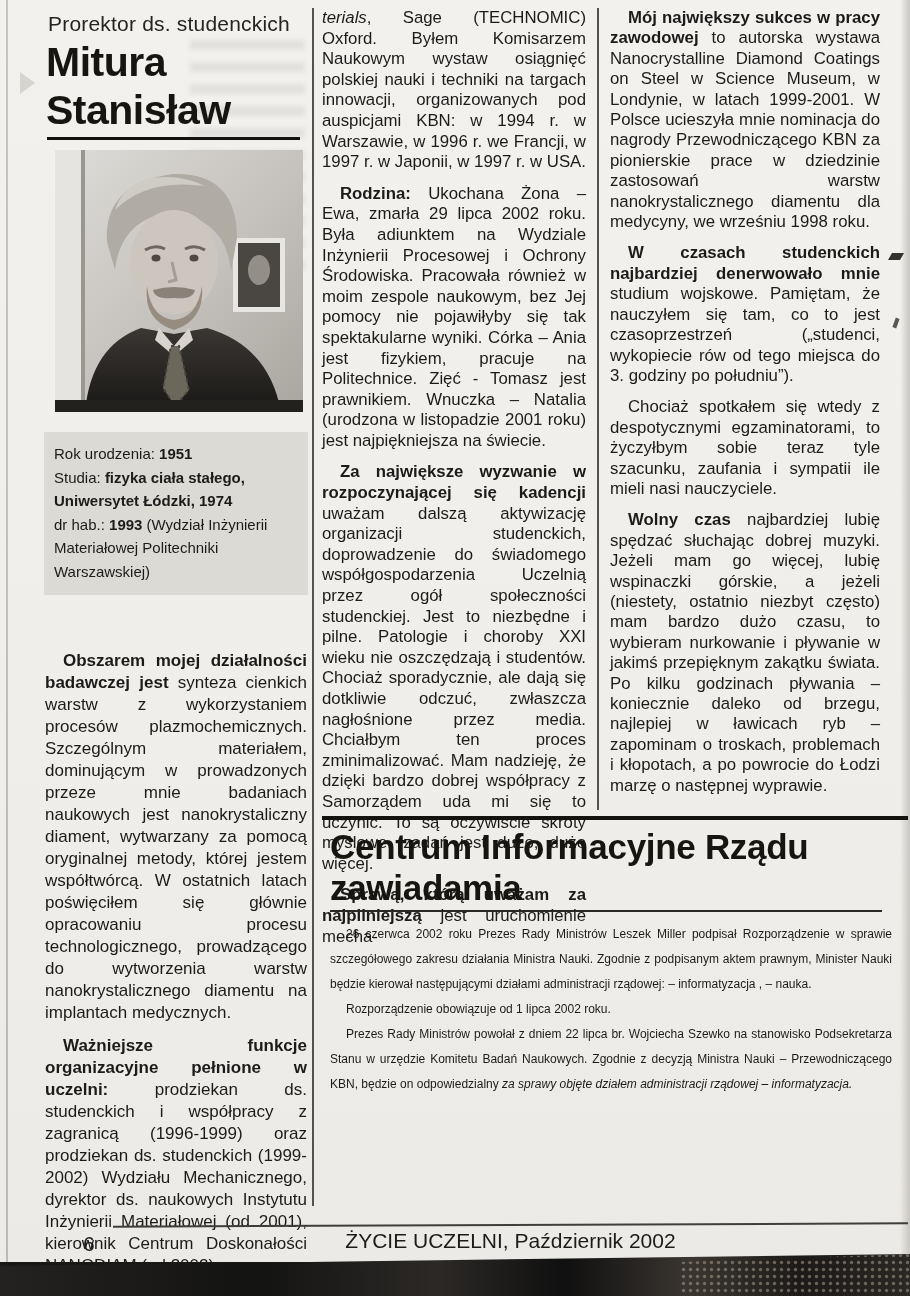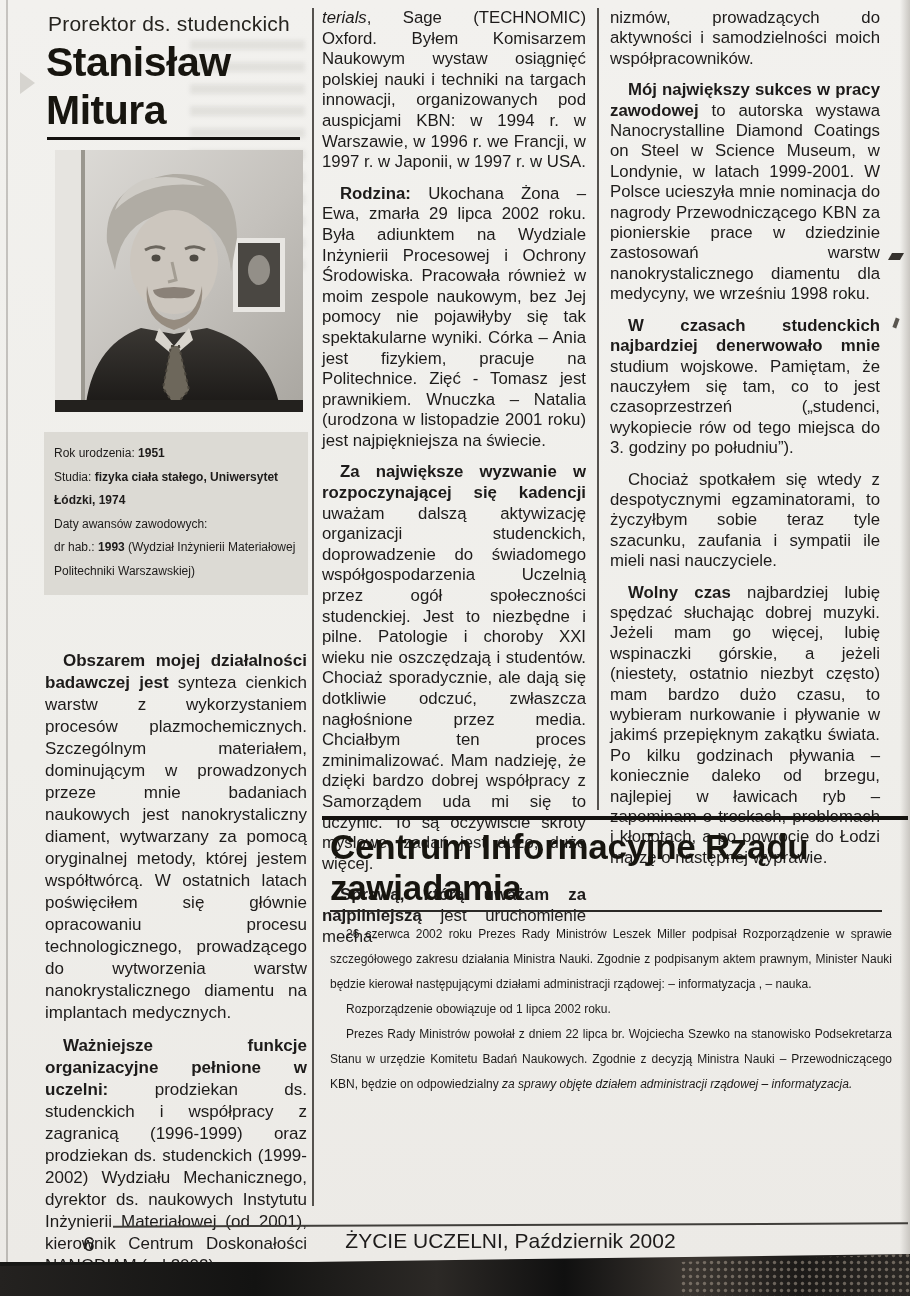--- a/index.html
+++ b/index.html
@@ -17,21 +17,21 @@
   .kicker { position:absolute; left:48px; top:12px; width:260px;
             font-size:21px; color:#26241f; letter-spacing:.2px; }
   .headline { position:absolute; left:46px; top:38px; width:270px;
               font-size:41px; font-weight:bold; line-height:48px; color:#17150f; letter-spacing:-.5px; }
   .title-rule { position:absolute; left:47px; top:137px; width:253px; height:3px; background:#14120f; }
 
   .photo { position:absolute; left:55px; top:150px; width:248px; height:262px; }
   .photo svg { display:block; }
 
   .infobox { position:absolute; left:44px; top:432px; width:264px; padding:10px 12px 12px 10px;
-             background:#dcdad4; font-size:12px; line-height:23.5px; }
+             background:#dcdad4; font-size:15px; line-height:23.5px; }
   .infobox .para { margin:0; text-indent:0; text-align:left; }
 
   .textcol { text-align:justify; }
   .col1-text { position:absolute; left:45px; top:626px; width:262px; font-size:17px; line-height:22px;margin-top:24px; }
   .col2-text { position:absolute; left:322px; top:8px;  width:264px; font-size:16.8px; line-height:20.6px; }
   .col3-text { position:absolute; left:610px; top:8px;  width:270px; font-size:16.8px; line-height:20.4px; }
   .para { margin:0 0 11px 0; }
   .para.ind { text-indent:18px; }
   .para:last-child { margin-bottom:0; }
   .b { font-weight:bold; }
@@ -81,22 +81,22 @@
 
   <div class="show-through"></div>
   <div class="left-edge"></div>
   <div class="right-edge"></div>
   <div class="margin-arrow"></div>
   <div class="edge-mark-1"></div>
   <div class="edge-mark-2"></div>
 
   <div class="kicker">Prorektor ds. studenckich</div>
   <div class="headline">
+    <div>Mitura</div>
     <div>Stanisław</div>
-    <div>Mitura</div>
   </div>
   <div class="title-rule"></div>
 
   <div class="photo">
     <svg width="248" height="262" viewBox="0 0 248 262">
       <defs>
         <linearGradient id="bg" x1="0" y1="0" x2="1" y2="1">
           <stop offset="0" stop-color="#dedcd8"></stop>
             <stop offset=".55" stop-color="#c4c1bc"></stop>
             <stop offset="1" stop-color="#a9a6a0"></stop>
@@ -132,38 +132,36 @@
       <path d="M104 178 L119 196 L134 178 L138 190 L119 206 L100 190 Z" fill="#d8d4cd"></path>
       <path d="M116 196 L124 196 L134 240 L120 256 L108 238 Z" fill="#6d675b"></path>
       <path d="M116 196 L124 196 L134 240 L120 256 L108 238 Z" fill="none" stroke="#4a453c" stroke-width="2" stroke-dasharray="3 4"></path>
       <rect x="0" y="250" width="248" height="12" fill="#23211e"></rect>
     </svg>
   </div>
 
   <div class="infobox">
       <p class="para"><span>Rok urodzenia: </span><span class="b">1951</span></p>
       <p class="para"><span>Studia: </span><span class="b">fizyka ciała stałego, Uniwersytet Łódzki, 1974</span></p>
-      <p class="para"><span>Daty awansów zawodowych:</span></p>
       <p class="para"><span>dr hab.: </span><span class="b">1993</span><span> (Wydział Inżynierii Materiałowej Politechniki Warszawskiej)</span></p>
     </div>
 
   <div class="textcol col1-text">
       <p class="para ind"><span class="b">Obszarem mojej działalności badawczej jest</span><span> synteza cienkich warstw z wykorzystaniem procesów plazmochemicznych. Szczególnym materiałem, dominującym w prowadzonych przeze mnie badaniach naukowych jest nanokrystaliczny diament, wytwarzany za pomocą oryginalnej metody, której jestem współtwórcą. W ostatnich latach poświęciłem się głównie opracowaniu procesu technologicznego, prowadzącego do wytworzenia warstw nanokrystalicznego diamentu na implantach medycznych.</span></p>
       <p class="para ind"><span class="b">Ważniejsze funkcje organizacyjne pełnione w uczelni:</span><span> prodziekan ds. studenckich i współpracy z zagranicą (1996-1999) oraz prodziekan ds. studenckich (1999-2002) Wydziału Mechanicznego, dyrektor ds. naukowych Instytutu Inżynierii Materiałowej (od 2001), kierownik Centrum Doskonałości NANODIAM (od 2002).</span></p>
     </div>
   <div class="divider-1"></div>
   <div class="textcol col2-text">
       <p class="para"><span class="i">terials</span><span>, Sage (TECHNOMIC) Oxford. Byłem Komisarzem Naukowym wystaw osiągnięć polskiej nauki i techniki na targach innowacji, organizowanych pod auspicjami KBN: w 1994 r. w Warszawie, w 1996 r. we Francji, w 1997 r. w Japonii, w 1997 r. w USA.</span></p>
       <p class="para ind"><span class="b">Rodzina:</span><span> Ukochana Żona – Ewa, zmarła 29 lipca 2002 roku. Była adiunktem na Wydziale Inżynierii Procesowej i Ochrony Środowiska. Pracowała również w moim zespole naukowym, bez Jej pomocy nie pojawiłyby się tak spektakularne wyniki. Córka – Ania jest fizykiem, pracuje na Politechnice. Zięć - Tomasz jest prawnikiem. Wnuczka – Natalia (urodzona w listopadzie 2001 roku) jest najpiękniejsza na świecie.</span></p>
       <p class="para ind"><span class="b">Za największe wyzwanie w rozpoczynającej się kadencji</span><span> uważam dalszą aktywizację organizacji studenckich, doprowadzenie do świadomego współgospodarzenia Uczelnią przez ogół społeczności studenckiej. Jest to niezbędne i pilne. Patologie i choroby XXI wieku nie oszczędzają i studentów. Chociaż sporadycznie, ale dają się dotkliwie odczuć, zwłaszcza nagłośnione przez media. Chciałbym ten proces zminimalizować. Mam nadzieję, że dzięki bardzo dobrej współpracy z Samorządem uda mi się to uczynić. To są oczywiście skróty myślowe, zadań jest dużo, dużo więcej.</span></p>
       <p class="para ind"><span class="b">Sprawą, którą uważam za najpilniejszą</span><span> jest uruchomienie mecha-</span></p>
     </div>
   <div class="divider-2"></div>
   <div class="textcol col3-text">
-      <p class="para"><span>nizmów, prowadzących do aktywności i samodzielności moich współpracowników.</span></p>
       <p class="para ind"><span class="b">Mój największy sukces w pracy zawodowej</span><span> to autorska wystawa Nanocrystalline Diamond Coatings on Steel w Science Museum, w Londynie, w latach 1999-2001. W Polsce ucieszyła mnie nominacja do nagrody Przewodniczącego KBN za pionierskie prace w dziedzinie zastosowań warstw nanokrystalicznego diamentu dla medycyny, we wrześniu 1998 roku.</span></p>
       <p class="para ind"><span class="b">W czasach studenckich najbardziej denerwowało mnie</span><span> studium wojskowe. Pamiętam, że nauczyłem się tam, co to jest czasoprzestrzeń („studenci, wykopiecie rów od tego miejsca do 3. godziny po południu”).</span></p>
       <p class="para ind"><span>Chociaż spotkałem się wtedy z despotycznymi egzaminatorami, to życzyłbym sobie teraz tyle szacunku, zaufania i sympatii ile mieli nasi nauczyciele.</span></p>
       <p class="para ind"><span class="b">Wolny czas</span><span> najbardziej lubię spędzać słuchając dobrej muzyki. Jeżeli mam go więcej, lubię wspinaczki górskie, a jeżeli (niestety, ostatnio niezbyt często) mam bardzo dużo czasu, to wybieram nurkowanie i pływanie w jakimś przepięknym zakątku świata. Po kilku godzinach pływania – koniecznie daleko od brzegu, najlepiej w ławicach ryb – zapominam o troskach, problemach i kłopotach, a po powrocie do Łodzi marzę o następnej wyprawie.</span></p>
     </div>
 
   <div class="gov-top-rule"></div>
   <div class="gov-heading">
     <div>Centrum Informacyjne Rządu</div>
     <div>zawiadamia</div>

